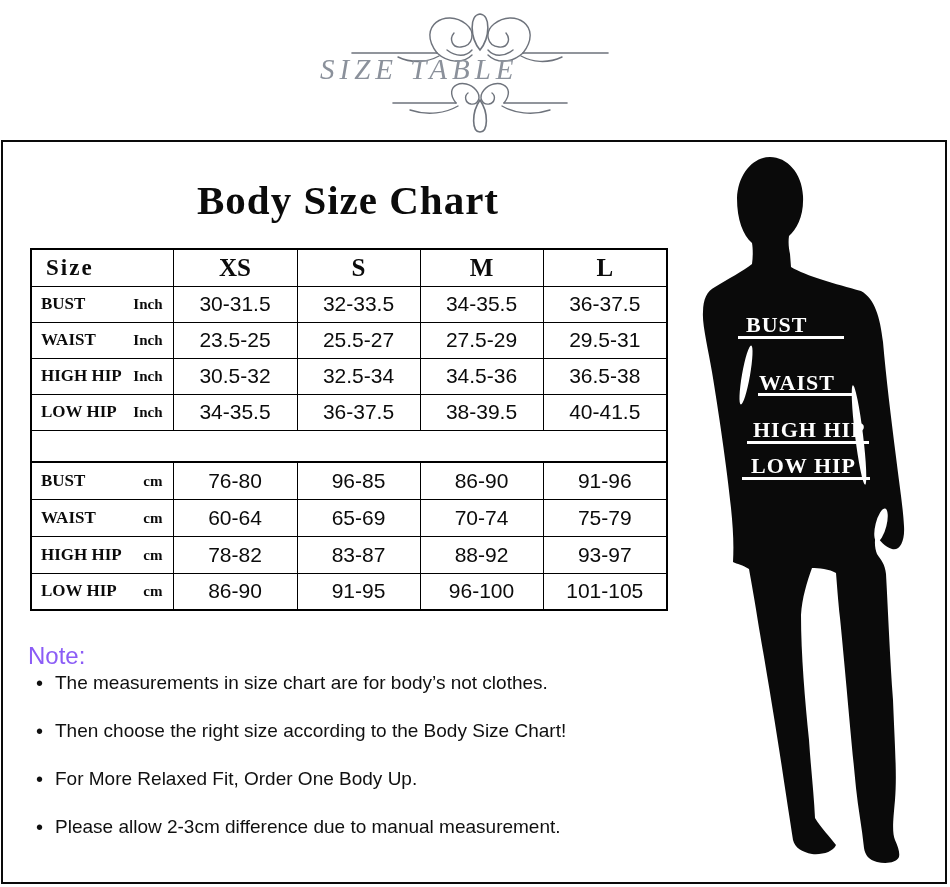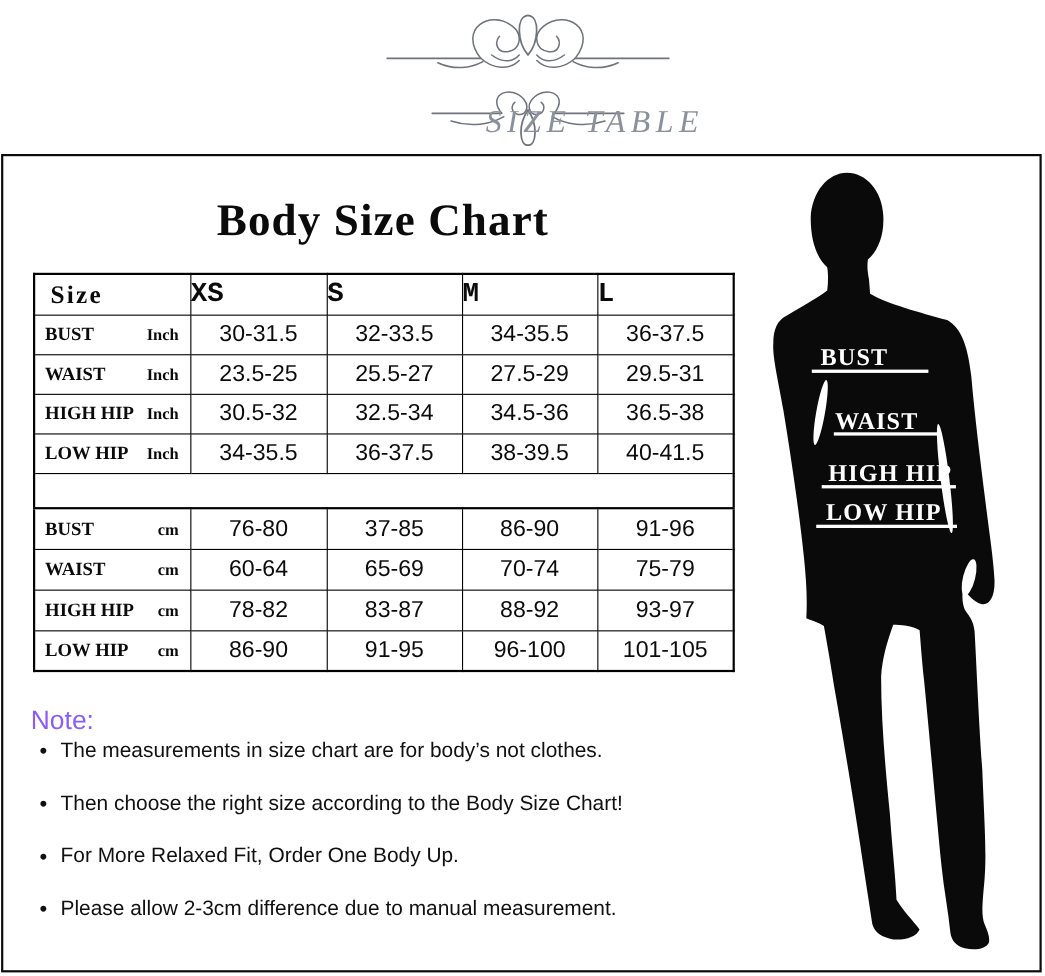--- a/index.html
+++ b/index.html
@@ -3,43 +3,43 @@
 <meta charset="utf-8">
 <style>
   html,body { margin:0; padding:0; background:#ffffff; }
   .stage {
     position:relative; width:950px; height:887px; background:#fff; overflow:hidden;
     font-family:"Liberation Serif", serif; color:#0b0b0b;
   }
   
   .ornament-svg { position:absolute; left:320px; top:4px; width:320px; height:132px; }
   .ornament-title {
-    position:absolute; left:320px; top:53px; width:320px; text-align:right;
+    position:absolute; left:320px; top:53px; width:320px; text-align:left;
     font-family:"Liberation Serif", serif; font-style:italic; font-size:29px;
-    letter-spacing:5px; color:#8b919b; font-weight:400;margin-top:42px;
+    letter-spacing:5px; color:#8b919b; font-weight:400;
   }
   
   .frame { position:absolute; left:1px; top:140px; width:942px; height:740px; border:2px solid #0a0a0a; }
   .page-title {
     position:absolute; left:30px; top:176px; width:636px; text-align:center;
     font-size:41px; font-weight:700; letter-spacing:1px; font-family:"Liberation Serif", serif;
   }
   
   .size-table {
     position:absolute; left:30px; top:248px; border-collapse:collapse; table-layout:fixed;
     width:636px; border:2px solid #000;
   }
   .size-table td { border:1px solid #000; vertical-align:middle; padding:0; }
   .size-table tr.hdr { height:37px;margin-left:20px; }
   .size-table tr.row { height:36px; }
   .size-table tr.row-cm { height:37px; }
   .size-table tr.spacer { height:32px; }
   .size-table tr.spacer td { border-bottom:2px solid #000; }
   .cell-size { font-size:23px; font-weight:700; letter-spacing:2px; padding-left:14px !important; }
-  .cell-col { font-size:25px; font-weight:700;font-family:Liberation Mono, monospace; }
+  .cell-col { text-align:center; font-size:25px; font-weight:700; }
   .cell-label { padding:0 10px 0 9px !important; }
   .cell-label .inner { display:flex; justify-content:space-between; align-items:baseline; }
   .rowlabel { font-size:17px; font-weight:700; letter-spacing:0px; }
   .rowunit  { font-size:15px; font-weight:700; }
   .cell-val { text-align:center; font-family:"Liberation Sans", sans-serif; font-size:21px; }
   
   .note-heading {
     position:absolute; left:28px; top:642px; font-family:"Liberation Sans", sans-serif;
     font-size:24px; color:#8b5cf6;
   }
@@ -180,21 +180,21 @@
         </tr>
 
     <tr class="row-cm">
       <td class="cell-label">
             <div class="inner">
         <span class="rowlabel">BUST</span>
         <span class="rowunit">cm</span>
             </div>
           </td>
       <td class="cell-val">76-80</td>
-      <td class="cell-val">37-85</td>
+      <td class="cell-val">96-85</td>
       <td class="cell-val">86-90</td>
       <td class="cell-val">91-96</td>
     </tr>
     <tr class="row-cm">
       <td class="cell-label">
             <div class="inner">
         <span class="rowlabel">WAIST</span>
         <span class="rowunit">cm</span>
             </div>
           </td>

